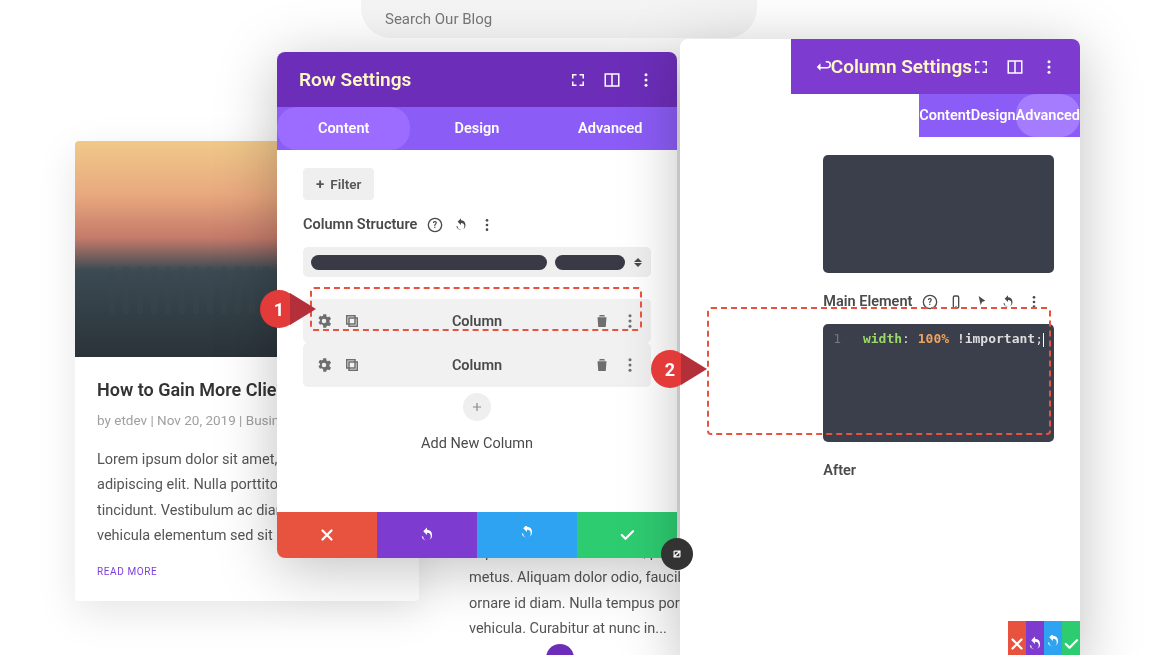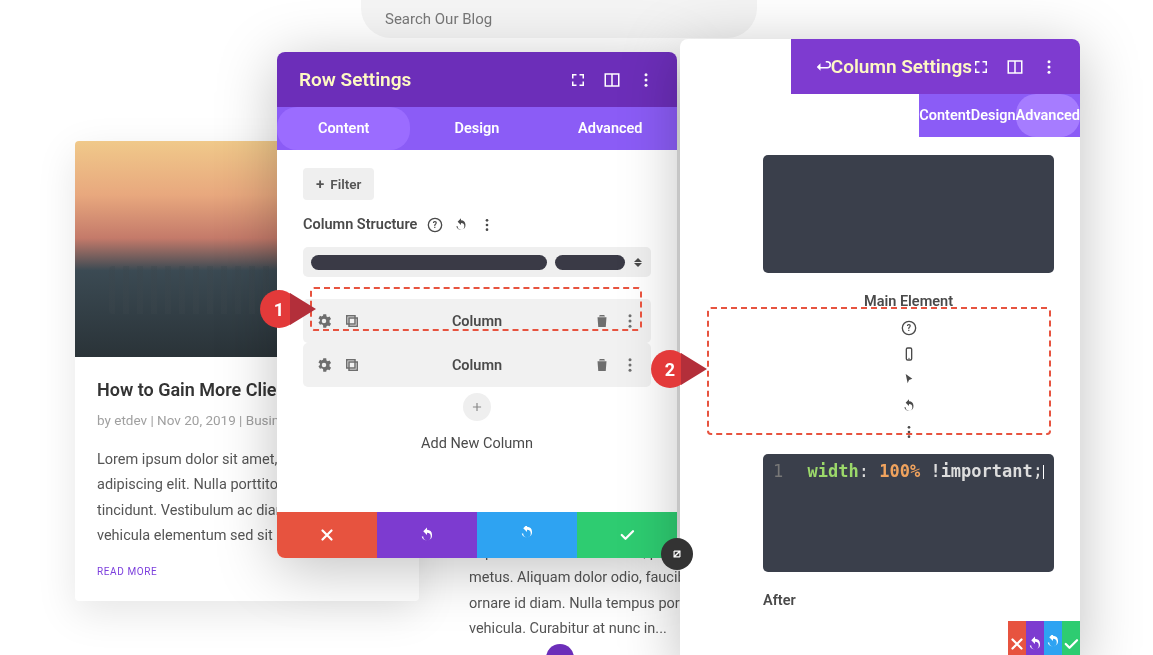--- a/index.html
+++ b/index.html
@@ -70,21 +70,21 @@
   .panel-footer { display: flex; height: 46px; }
   .foot-btn { flex: 1; display:flex; align-items:center; justify-content:center; cursor:pointer; }
   .foot-btn svg { width: 18px; height: 18px; fill:#fff; }
   .fb-red { background: #e7533f; }
   .fb-purple { background: #7d3bd0; }
   .fb-blue { background: #2ea3f2; }
   .fb-green { background: #2ecc71; }
 
   
   .code-block { background: #3a3f4b; border-radius: 5px; min-height: 118px; width:100%; }
-  .code-block.main { position: relative; padding: 7px 10px; font-family: Menlo, Monaco, Consolas, monospace; font-size: 17px; color: #ddd; }
+  .code-block.main { position: relative; padding: 7px 10px; font-family: Menlo, Monaco, Consolas, monospace; font-size: 13px; color: #ddd; }
   .code-ln { color: #777; display:inline-block; width: 14px; }
   .kw { color: #9bd86a; font-weight: 600; }
   .num { color: #f0a35e; font-weight: 600; }
   .imp { color: #ddd; font-weight: 600; }
   .code-caret { display:inline-block; width:1px; height:14px; background:#fff; vertical-align:middle; }
 
   
   .callout { position: absolute; z-index: 200; display:flex; align-items:center; }
   .callout .arrow { width:0; height:0; border-top:16px solid transparent; border-bottom:16px solid transparent; border-left:26px solid #b32f3a; }
   .callout .circ { width: 38px; height: 38px; border-radius: 50%; background: #e33a3a; color:#fff; display:flex; align-items:center; justify-content:center; font-weight:700; font-size:18px; margin-left:-10px; z-index:-1; position:relative; }
@@ -320,21 +320,21 @@
     </div>
   </div>
   <div class="tabs">
     <div class="tab">Content</div>
     <div class="tab">Design</div>
     <div class="tab active">Advanced</div>
   </div>
   <div class="panel-scroll">
     <div class="code-block"></div>
 
-    <div class="section-row" style="margin-top:20px;flex-direction:column;">
+    <div class="section-row" style="margin-top:20px;">
       <span class="section-label">Main Element</span>
       <span class="mini-icon">
           <svg viewBox="0 0 24 24">
             <circle cx="12" cy="12" r="10" fill="none" stroke="#4a4a4a" stroke-width="2"></circle>
             <text x="12" y="17" text-anchor="middle" font-size="13" fill="#4a4a4a" font-weight="700">?</text>
           </svg>
         </span>
       <span class="mini-icon">
           <svg viewBox="0 0 24 24">
             <rect x="8" y="3" width="8" height="18" rx="2" fill="none" stroke="#4a4a4a" stroke-width="2"></rect>

